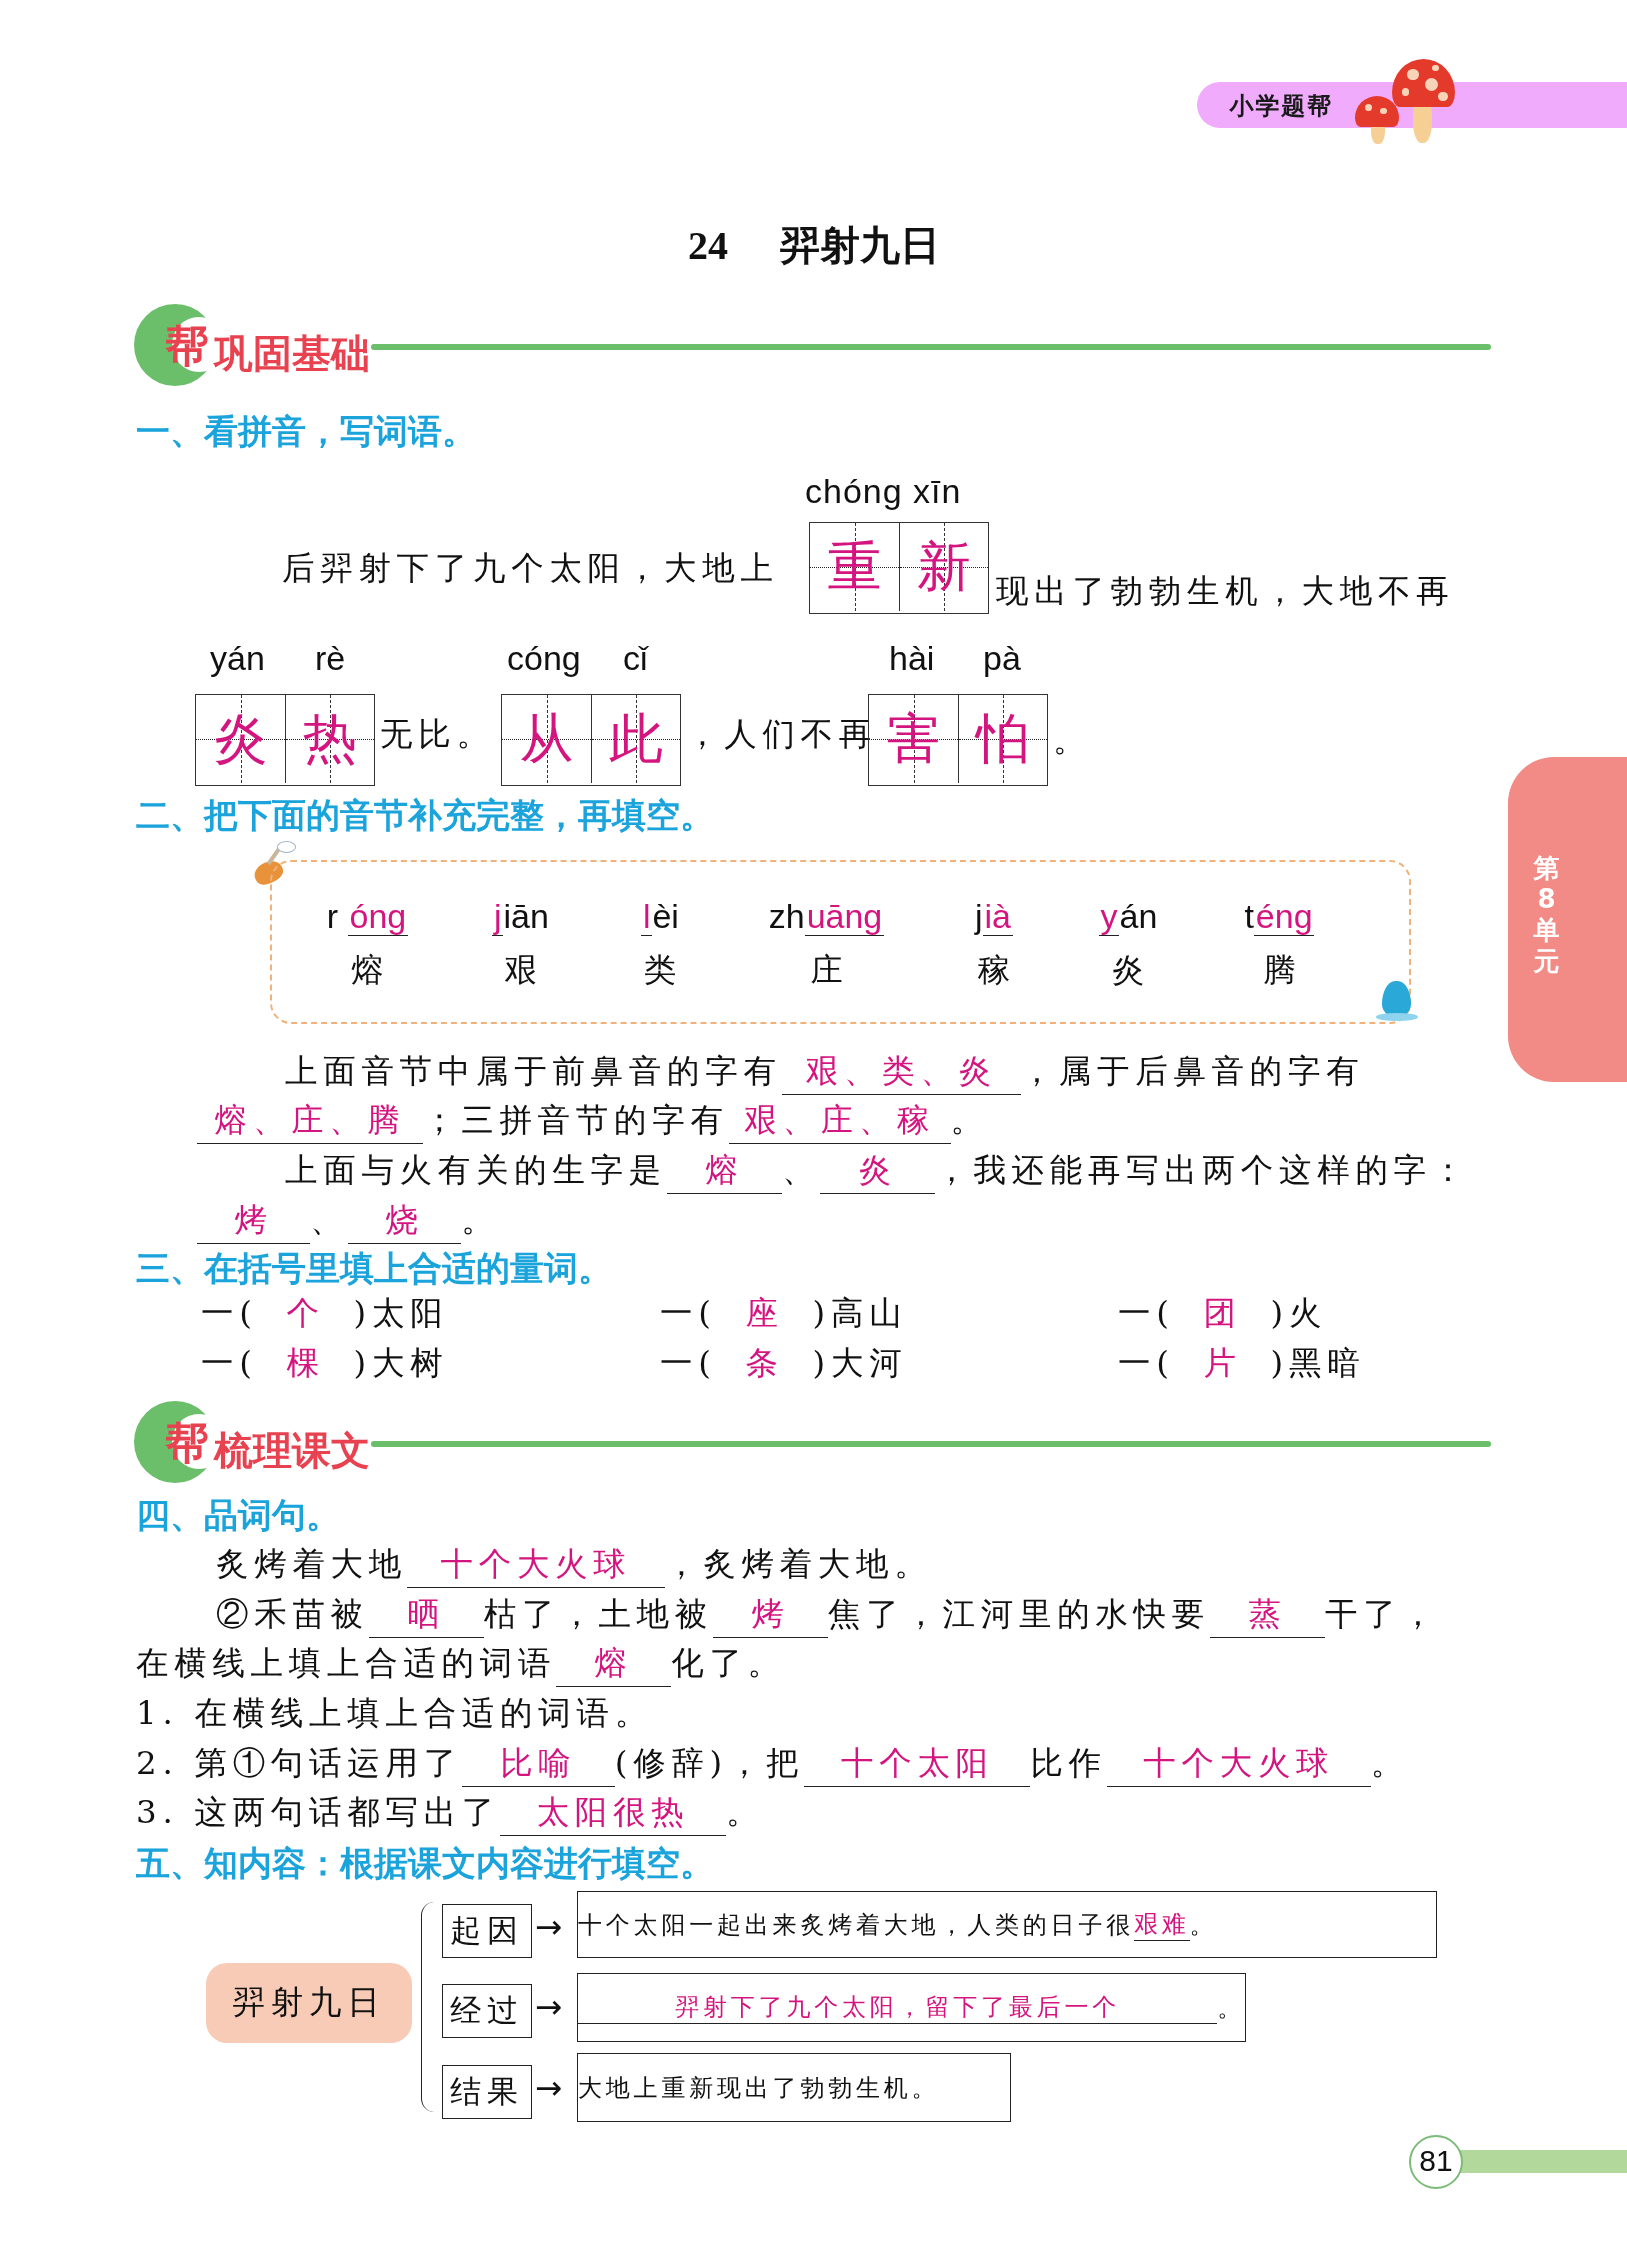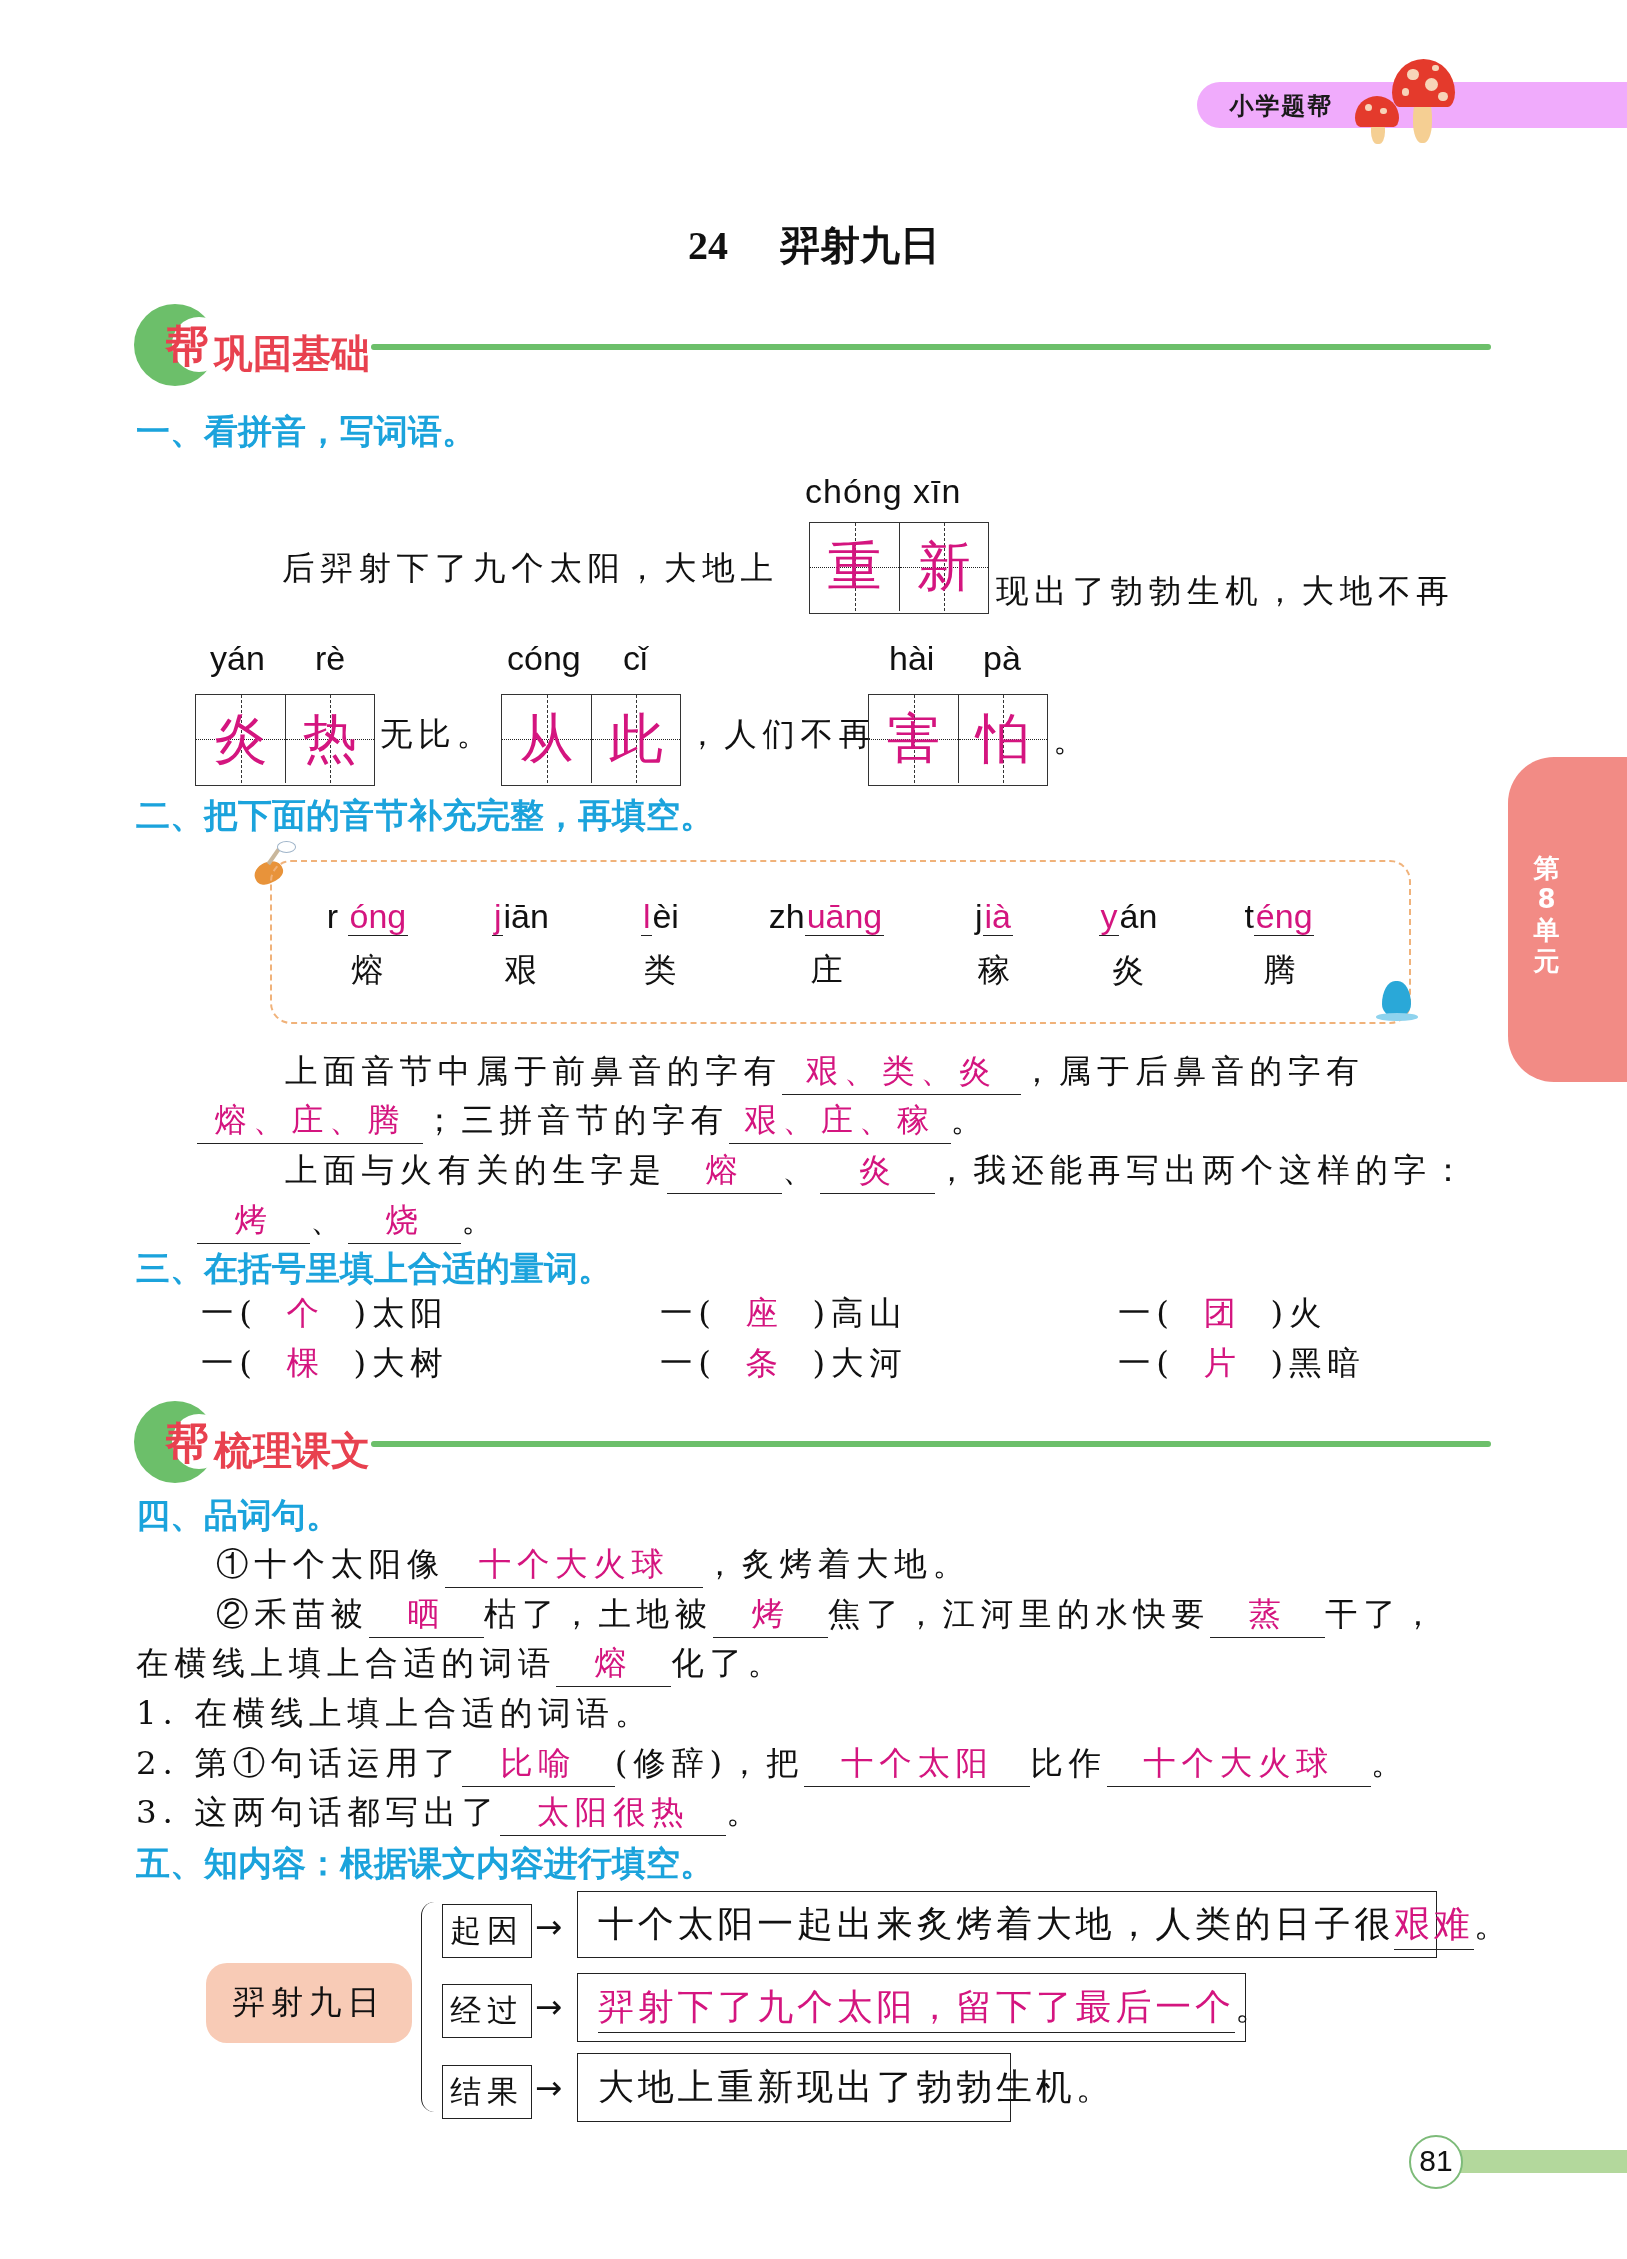--- a/index.html
+++ b/index.html
@@ -57,21 +57,21 @@
   .side-tab .txt { position: absolute; left: 23px; top: 96px; width: 31px; color: #fff; font-family: "DejaVu Sans", sans-serif; font-weight: bold; font-size: 26px; line-height: 31px; text-align: center; }
 
   .page-num-bar { left: 1432px; top: 2150px; width: 196px; height: 23px; background: #b3d89c; }
   .page-num { left: 1409px; top: 2135px; width: 54px; height: 54px; border-radius: 50%; border: 2.4px solid #7dbb79; background: #fff; text-align: center; line-height: 48px; font-family: "Liberation Sans", sans-serif; font-size: 30px; }
 
   
   .topic-pill { left: 206px; top: 1963px; width: 206px; height: 80px; background: #f8cbb6; border-radius: 21px; font-size: 32.5px; letter-spacing: 5.7px; display: flex; align-items: center; justify-content: center; }
   .brace { left: 421px; top: 1902px; width: 19px; height: 210px; border-left: 1.9px solid #222; border-radius: 13.4px 0 0 13.4px; }
   .stage-box { border: 1.9px solid #222; font-size: 31px; letter-spacing: 5.7px; display: flex; align-items: center; justify-content: center; font-family: Liberation Mono, monospace; }
   .arrow { font-size: 32.5px; font-family: "DejaVu Sans", sans-serif; }
-  .content-box { border: 1.9px solid #222; font-size: 36px; letter-spacing: 3.8px; display: flex; align-items: center; padding-left: 20px; white-space: nowrap; }
+  .content-box { border: 1.9px solid #222; font-size: 24px; letter-spacing: 3.8px; display: flex; align-items: center; padding-left: 0; white-space: nowrap; }
 </style>
 </head>
 <body>
 
 <div class="abs top-banner">
   <span class="brand sans">小学题帮</span>
 </div>
 <div class="abs mush" style="left:1355px;top:96px;width:48px;height:48px;">
   <div class="stem" style="left:16.3px;top:21px;width:13.4px;height:27px;"></div>
   <div class="cap" style="left:0;top:0;width:44px;height:31px;"></div>
@@ -233,21 +233,21 @@
 
 <div class="abs sec-head" style="top:1401px;">
   <div class="badge"></div>
   <span class="bang">帮</span>
   <span class="label">梳理课文</span>
   <div class="line"></div>
 </div>
 
 <div class="abs q-title" style="left:136px;top:1493px;">四、品词句。</div>
 <div class="abs body-text" style="left:216px;top:1543px;white-space:nowrap;">
-  <span>①十个太阳像</span><span class="blank" style="width:258px;">十个大火球</span><span>，炙烤着大地。</span>
+  <span>炙烤着大地</span><span class="blank" style="width:258px;">十个大火球</span><span>，炙烤着大地。</span>
 </div>
 <div class="abs body-text" style="left:216px;top:1593px;white-space:nowrap;">
   <span>②禾苗被</span><span class="blank" style="width:115px;">晒</span><span>枯了，土地被</span><span class="blank" style="width:115px;">烤</span><span>焦了，江河里的水快要</span><span class="blank" style="width:115px;">蒸</span><span>干了，</span>
 </div>
 <div class="abs body-text" style="left:136px;top:1642px;white-space:nowrap;">
   <span>在横线上填上合适的词语</span><span class="blank" style="width:115px;">熔</span><span>化了。</span>
 </div>
 <div class="abs body-text" style="left:136px;top:1692px;white-space:nowrap;">1. 在横线上填上合适的词语。</div>
 <div class="abs body-text" style="left:136px;top:1742px;white-space:nowrap;">
   <span>2. 第①句话运用了</span><span class="blank" style="width:153px;">比喻</span><span>(修辞)，把</span><span class="blank" style="width:226px;">十个太阳</span><span>比作</span><span class="blank" style="width:264px;">十个大火球</span><span>。</span>

